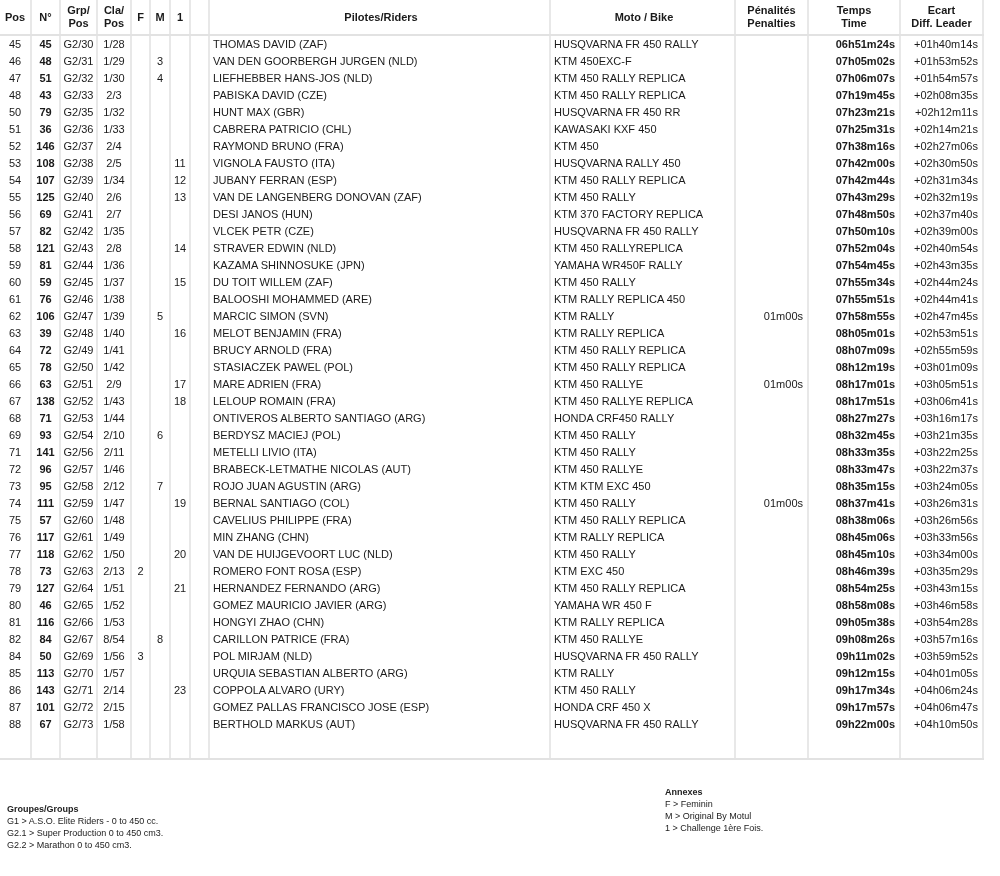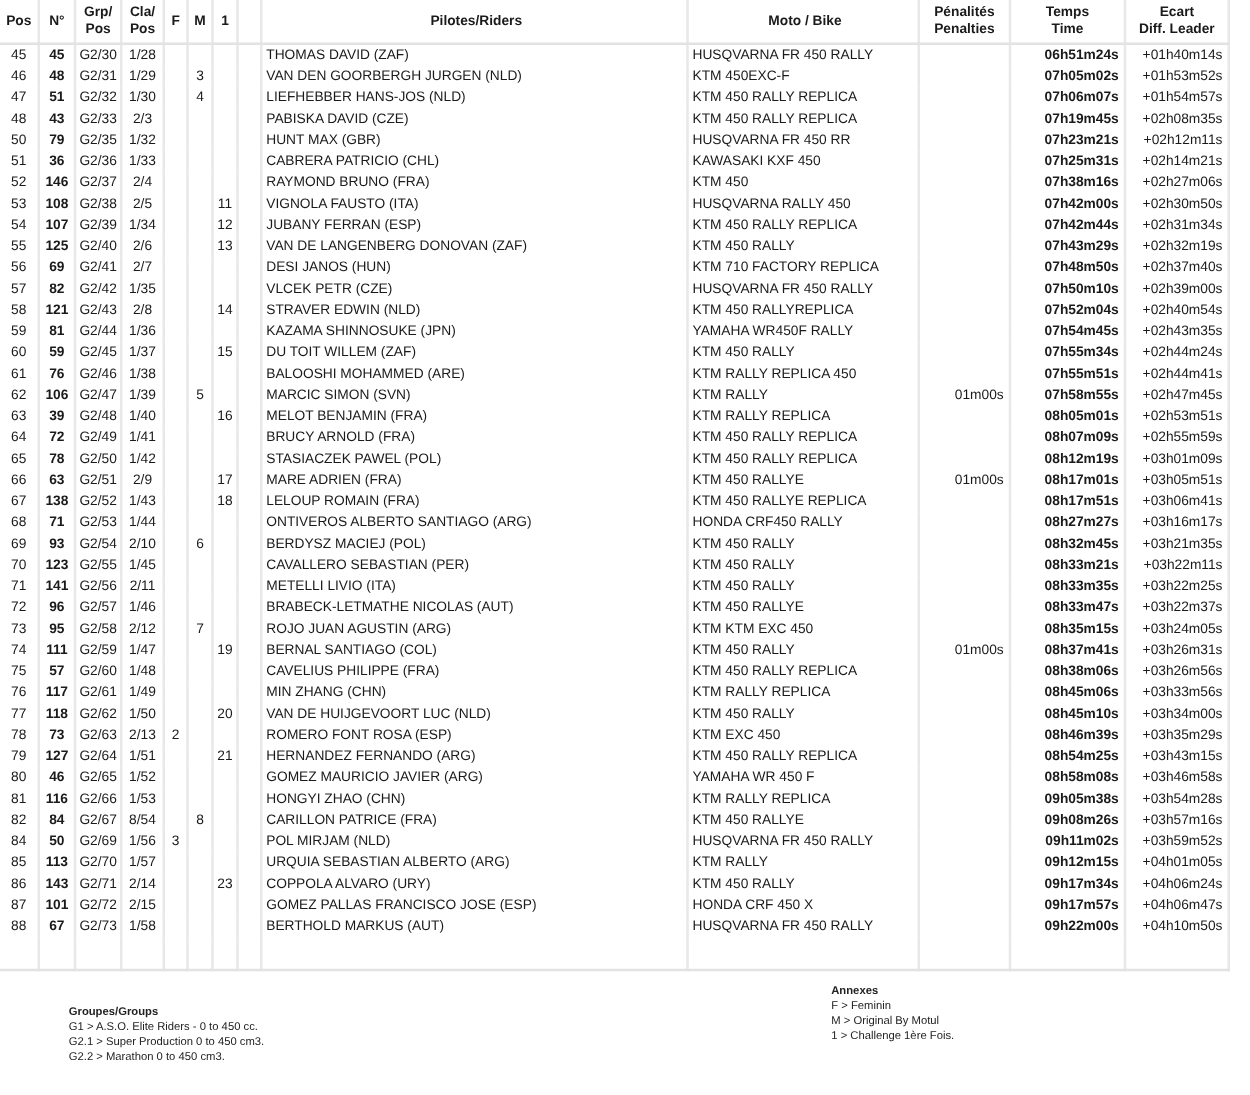--- a/index.html
+++ b/index.html
@@ -210,21 +210,21 @@
       <tr>
         <td class="c">56</td>
         <td class="c b">69</td>
         <td class="c">G2/41</td>
         <td class="c">2/7</td>
         <td class="c"></td>
         <td class="c"></td>
         <td class="c"></td>
         <td class="c"></td>
         <td class="l">DESI JANOS (HUN)</td>
-        <td class="l">KTM 710 FACTORY REPLICA</td>
+        <td class="l">KTM 370 FACTORY REPLICA</td>
         <td class="r"></td>
         <td class="r b">07h48m50s</td>
         <td class="r">+02h37m40s</td>
       </tr>
       <tr>
         <td class="c">57</td>
         <td class="c b">82</td>
         <td class="c">G2/42</td>
         <td class="c">1/35</td>
         <td class="c"></td>
@@ -411,35 +411,20 @@
         <td class="c">6</td>
         <td class="c"></td>
         <td class="c"></td>
         <td class="l">BERDYSZ MACIEJ (POL)</td>
         <td class="l">KTM 450 RALLY</td>
         <td class="r"></td>
         <td class="r b">08h32m45s</td>
         <td class="r">+03h21m35s</td>
       </tr>
       <tr>
-        <td class="c">70</td>
-        <td class="c b">123</td>
-        <td class="c">G2/55</td>
-        <td class="c">1/45</td>
-        <td class="c"></td>
-        <td class="c"></td>
-        <td class="c"></td>
-        <td class="c"></td>
-        <td class="l">CAVALLERO SEBASTIAN (PER)</td>
-        <td class="l">KTM 450 RALLY</td>
-        <td class="r"></td>
-        <td class="r b">08h33m21s</td>
-        <td class="r">+03h22m11s</td>
-      </tr>
-      <tr>
         <td class="c">71</td>
         <td class="c b">141</td>
         <td class="c">G2/56</td>
         <td class="c">2/11</td>
         <td class="c"></td>
         <td class="c"></td>
         <td class="c"></td>
         <td class="c"></td>
         <td class="l">METELLI LIVIO (ITA)</td>
         <td class="l">KTM 450 RALLY</td>
@@ -698,21 +683,21 @@
         <td></td>
         <td></td>
         <td></td>
         <td></td>
         <td></td>
         <td></td>
       </tr>
     </tbody>
 </table>
 
-<div class="legend" style="left:7px; top:803px;margin-left:48px;">
+<div class="legend" style="left:7px; top:803px;">
   <div class="title">Groupes/Groups</div>
   <div>G1 &gt; A.S.O. Elite Riders - 0 to 450 cc.</div>
   <div>G2.1 &gt; Super Production 0 to 450 cm3.</div>
   <div>G2.2 &gt; Marathon 0 to 450 cm3.</div>
 </div>
 
 <div class="legend" style="left:665px; top:786px;">
   <div class="title">Annexes</div>
   <div>F &gt; Feminin</div>
   <div>M &gt; Original By Motul</div>

